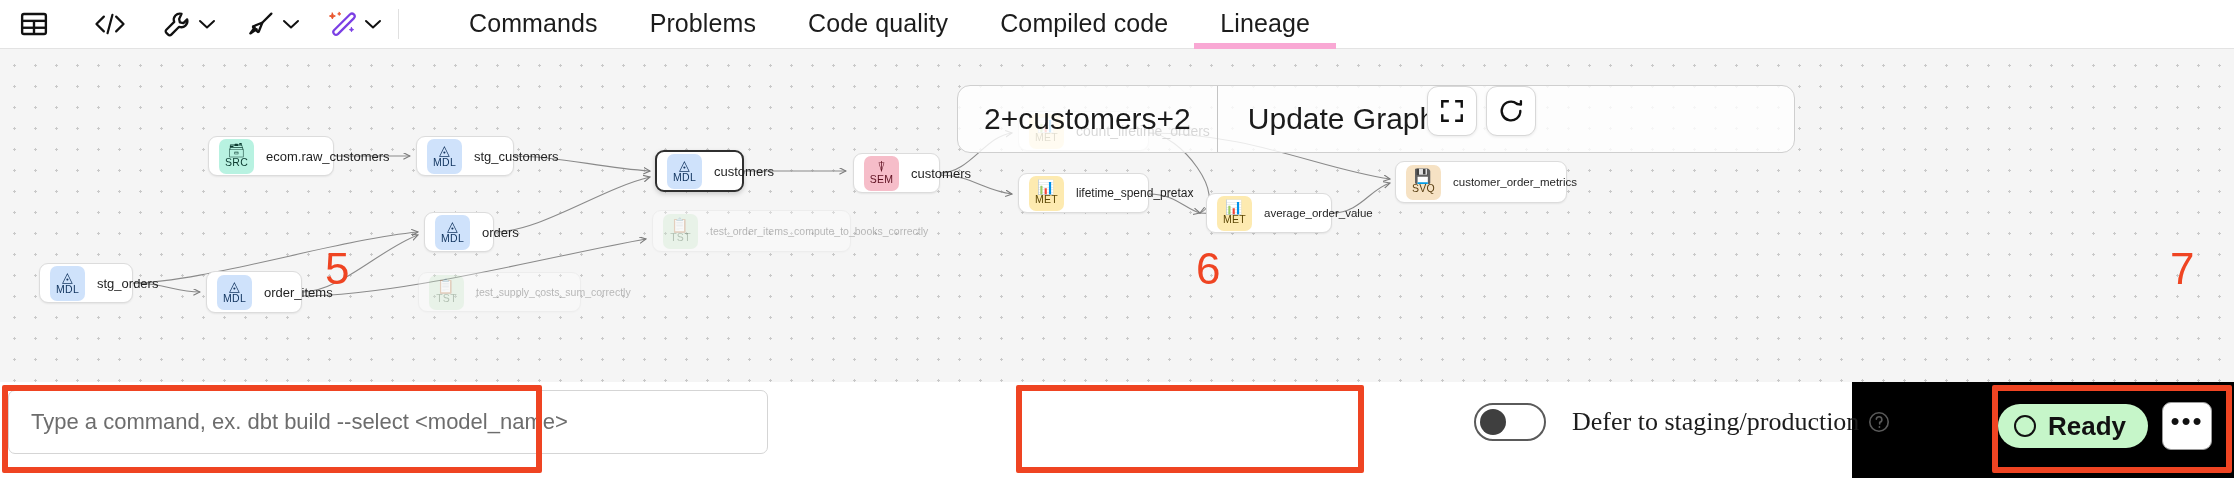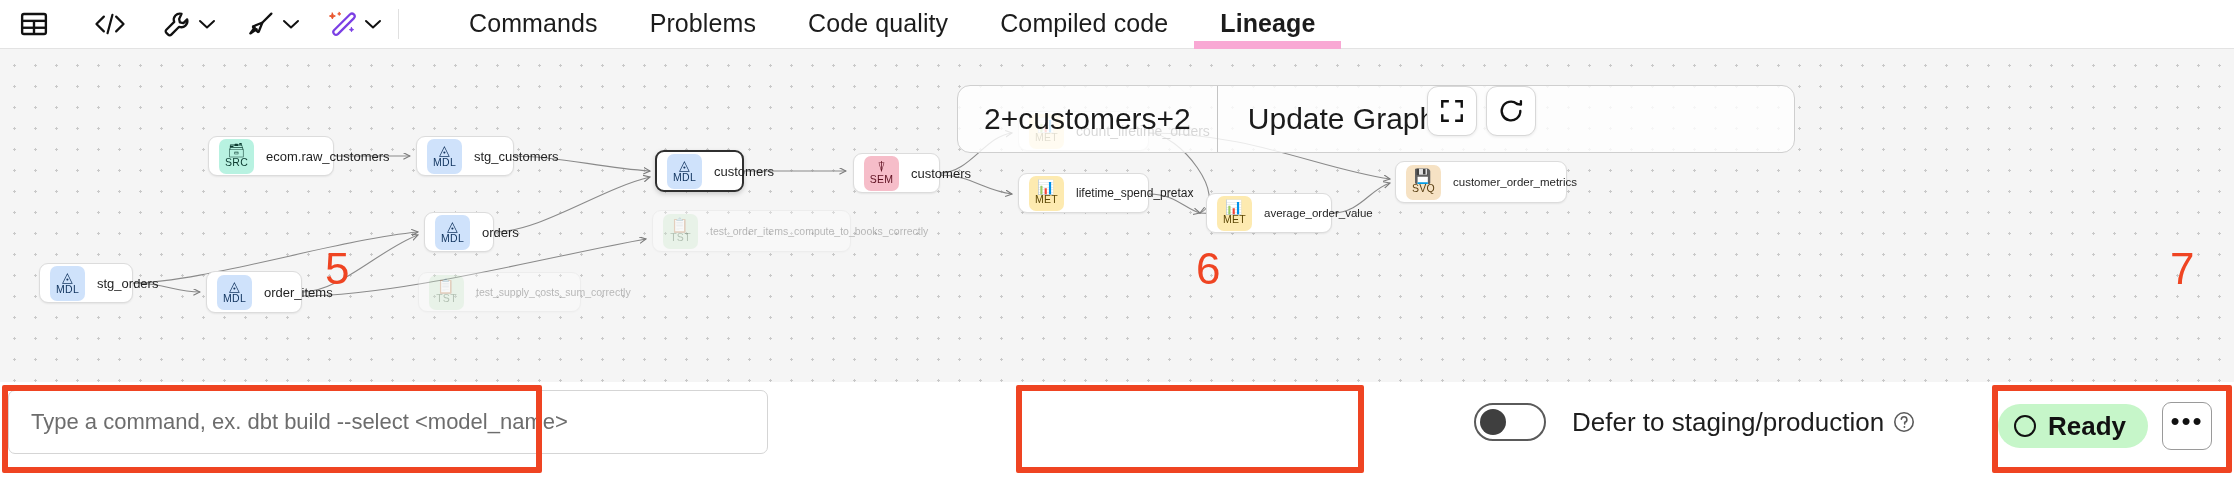--- a/index.html
+++ b/index.html
@@ -28,21 +28,21 @@
   .chev { width:22px; height:22px; display:flex; align-items:center; justify-content:center; cursor:pointer; }
   .tb-sep {
     width:1px; height:30px; background:#e0e0e0; margin:0 10px;
   }
   .tabs { display:flex; align-items:flex-end; height:49px; margin-left:34px; }
   .tab {
     font-size:25px; color:#1c1c1c; letter-spacing:.1px;
     padding:0 26px; height:49px; line-height:47px; cursor:pointer;
     white-space:nowrap;
   }
-  .tab.active { border-bottom:8px solid #f9a8d4; font-weight:700; }
+  .tab.active { border-bottom:6px solid #f9a8d4; font-weight:400; }
 
   
   .canvas {
     position:absolute; left:0; top:49px; width:2234px; height:333px;
     background-color:#f5f5f5;
     background-image: radial-gradient(#c9c9c9 1.1px, transparent 1.2px);
     background-size: 21px 21px;
     background-position: 4px 6px;
     overflow:hidden;
   }
@@ -90,32 +90,32 @@
 
   .sqbtn {
     position:absolute; width:50px; height:50px; background:#fff;
     border:1px solid #d8d8d8; border-radius:11px;
     display:flex; align-items:center; justify-content:center; cursor:pointer;
     box-shadow:0 1px 3px rgba(0,0,0,.08);
   }
 
   
   .bottom {
-    position:absolute; left:0; top:382px; width:2234px; height:96px;
+    position:absolute; left:0; top:382px; width:1852px; height:96px;
     background:#ffffff; display:flex; align-items:center;
   }
   .cmdwrap { position:absolute; left:8px; top:8px; width:760px; height:64px; }
   .cmdinput {
     width:100%; height:100%; border:1px solid #d5d5d5; border-radius:7px;
     font-size:22px; color:#6d6d6d; padding:0 22px;
     font-family:"Liberation Sans", sans-serif; background:#fff; outline:none;
   }
   .cmdinput::placeholder { color:#6d6d6d; opacity:1; }
 
-  .deferwrap { position:absolute; left:1474px; top:10px; display:flex; align-items:center; height:60px; }
+  .deferwrap { position:absolute; left:1474px; top:10px; display:flex; align-items:center; height:60px;font-family:Liberation Serif, serif; }
   .toggle {
     width:72px; height:38px; border-radius:19px; border:2px solid #5a5a5a;
     background:#fff; position:relative; cursor:pointer; flex:none;
   }
   .toggle .knob {
     position:absolute; left:4px; top:4px; width:26px; height:26px;
     border-radius:50%; background:#3f3f3f;
   }
   .deferlbl { font-size:26px; color:#1d1d1d; margin-left:26px; white-space:nowrap; }
   .help {

